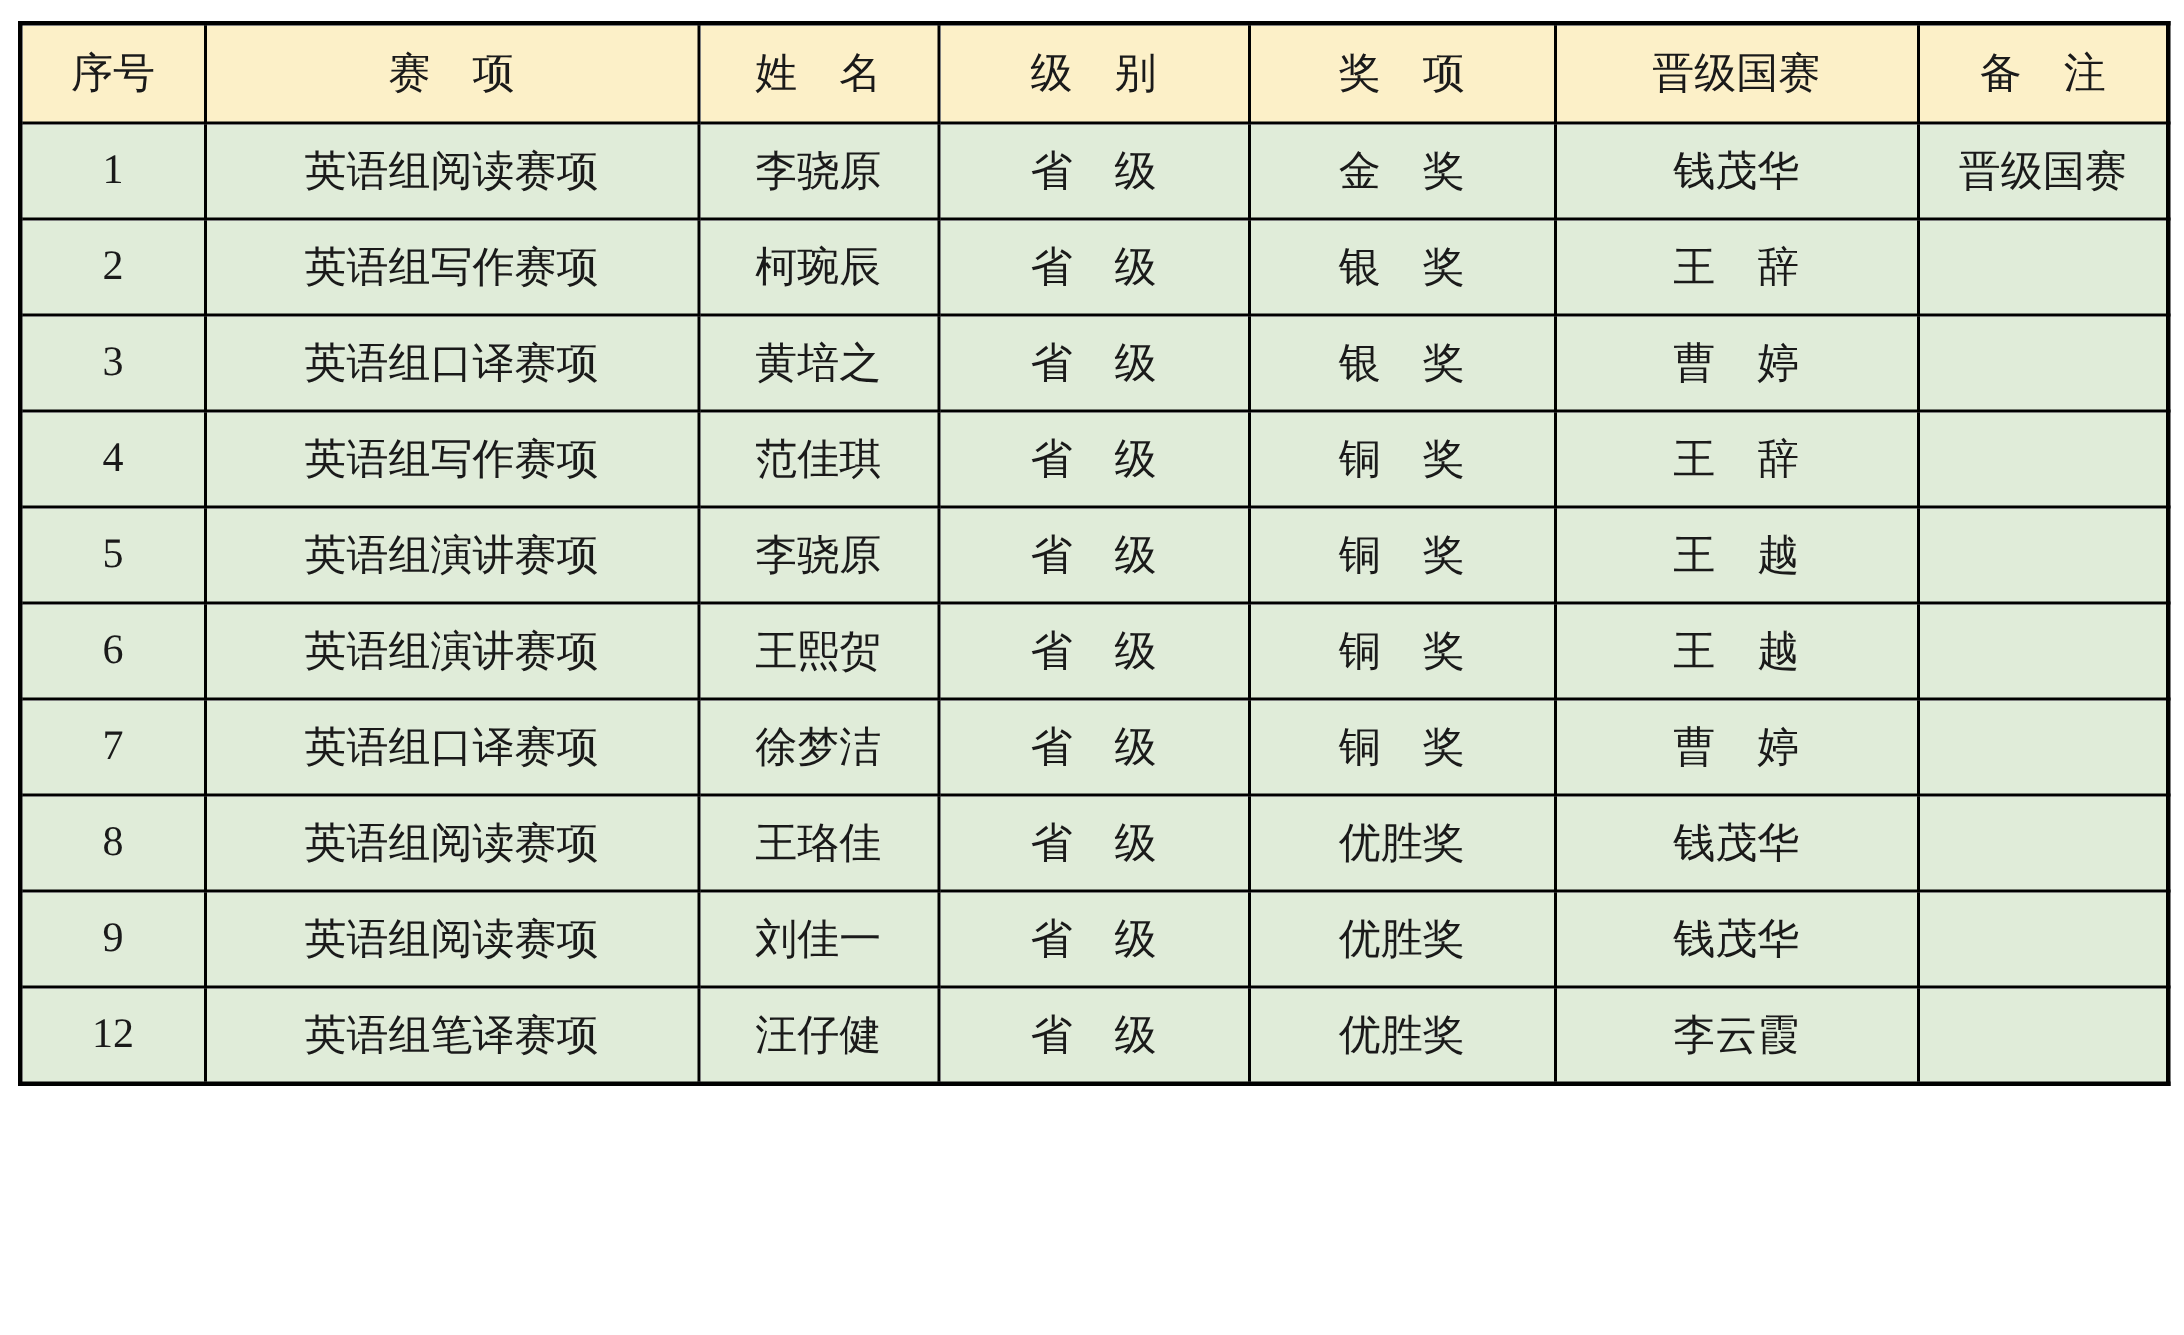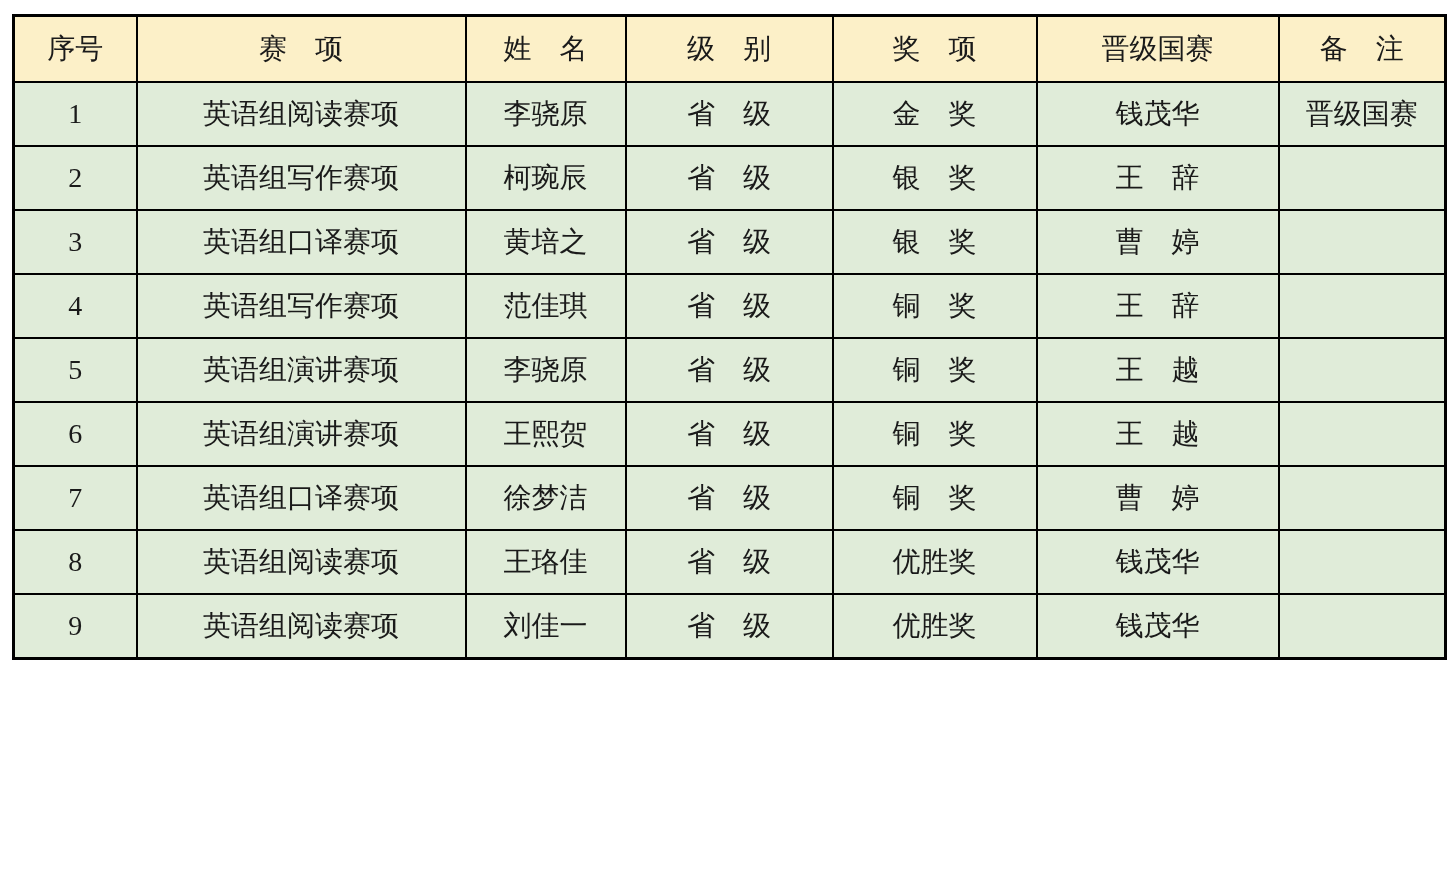--- a/index.html
+++ b/index.html
@@ -144,14 +144,23 @@
   </tr>
       <tr>
     <td>9</td>
     <td>英语组阅读赛项</td>
     <td>刘佳一</td>
     <td>省　级</td>
     <td>优胜奖</td>
     <td>钱茂华</td>
     <td></td>
   </tr>
+      <tr>
+    <td>12</td>
+    <td>英语组笔译赛项</td>
+    <td>汪仔健</td>
+    <td>省　级</td>
+    <td>优胜奖</td>
+    <td>李云霞</td>
+    <td></td>
+  </tr>
     </tbody>
 </table>
 
 </body></html>

